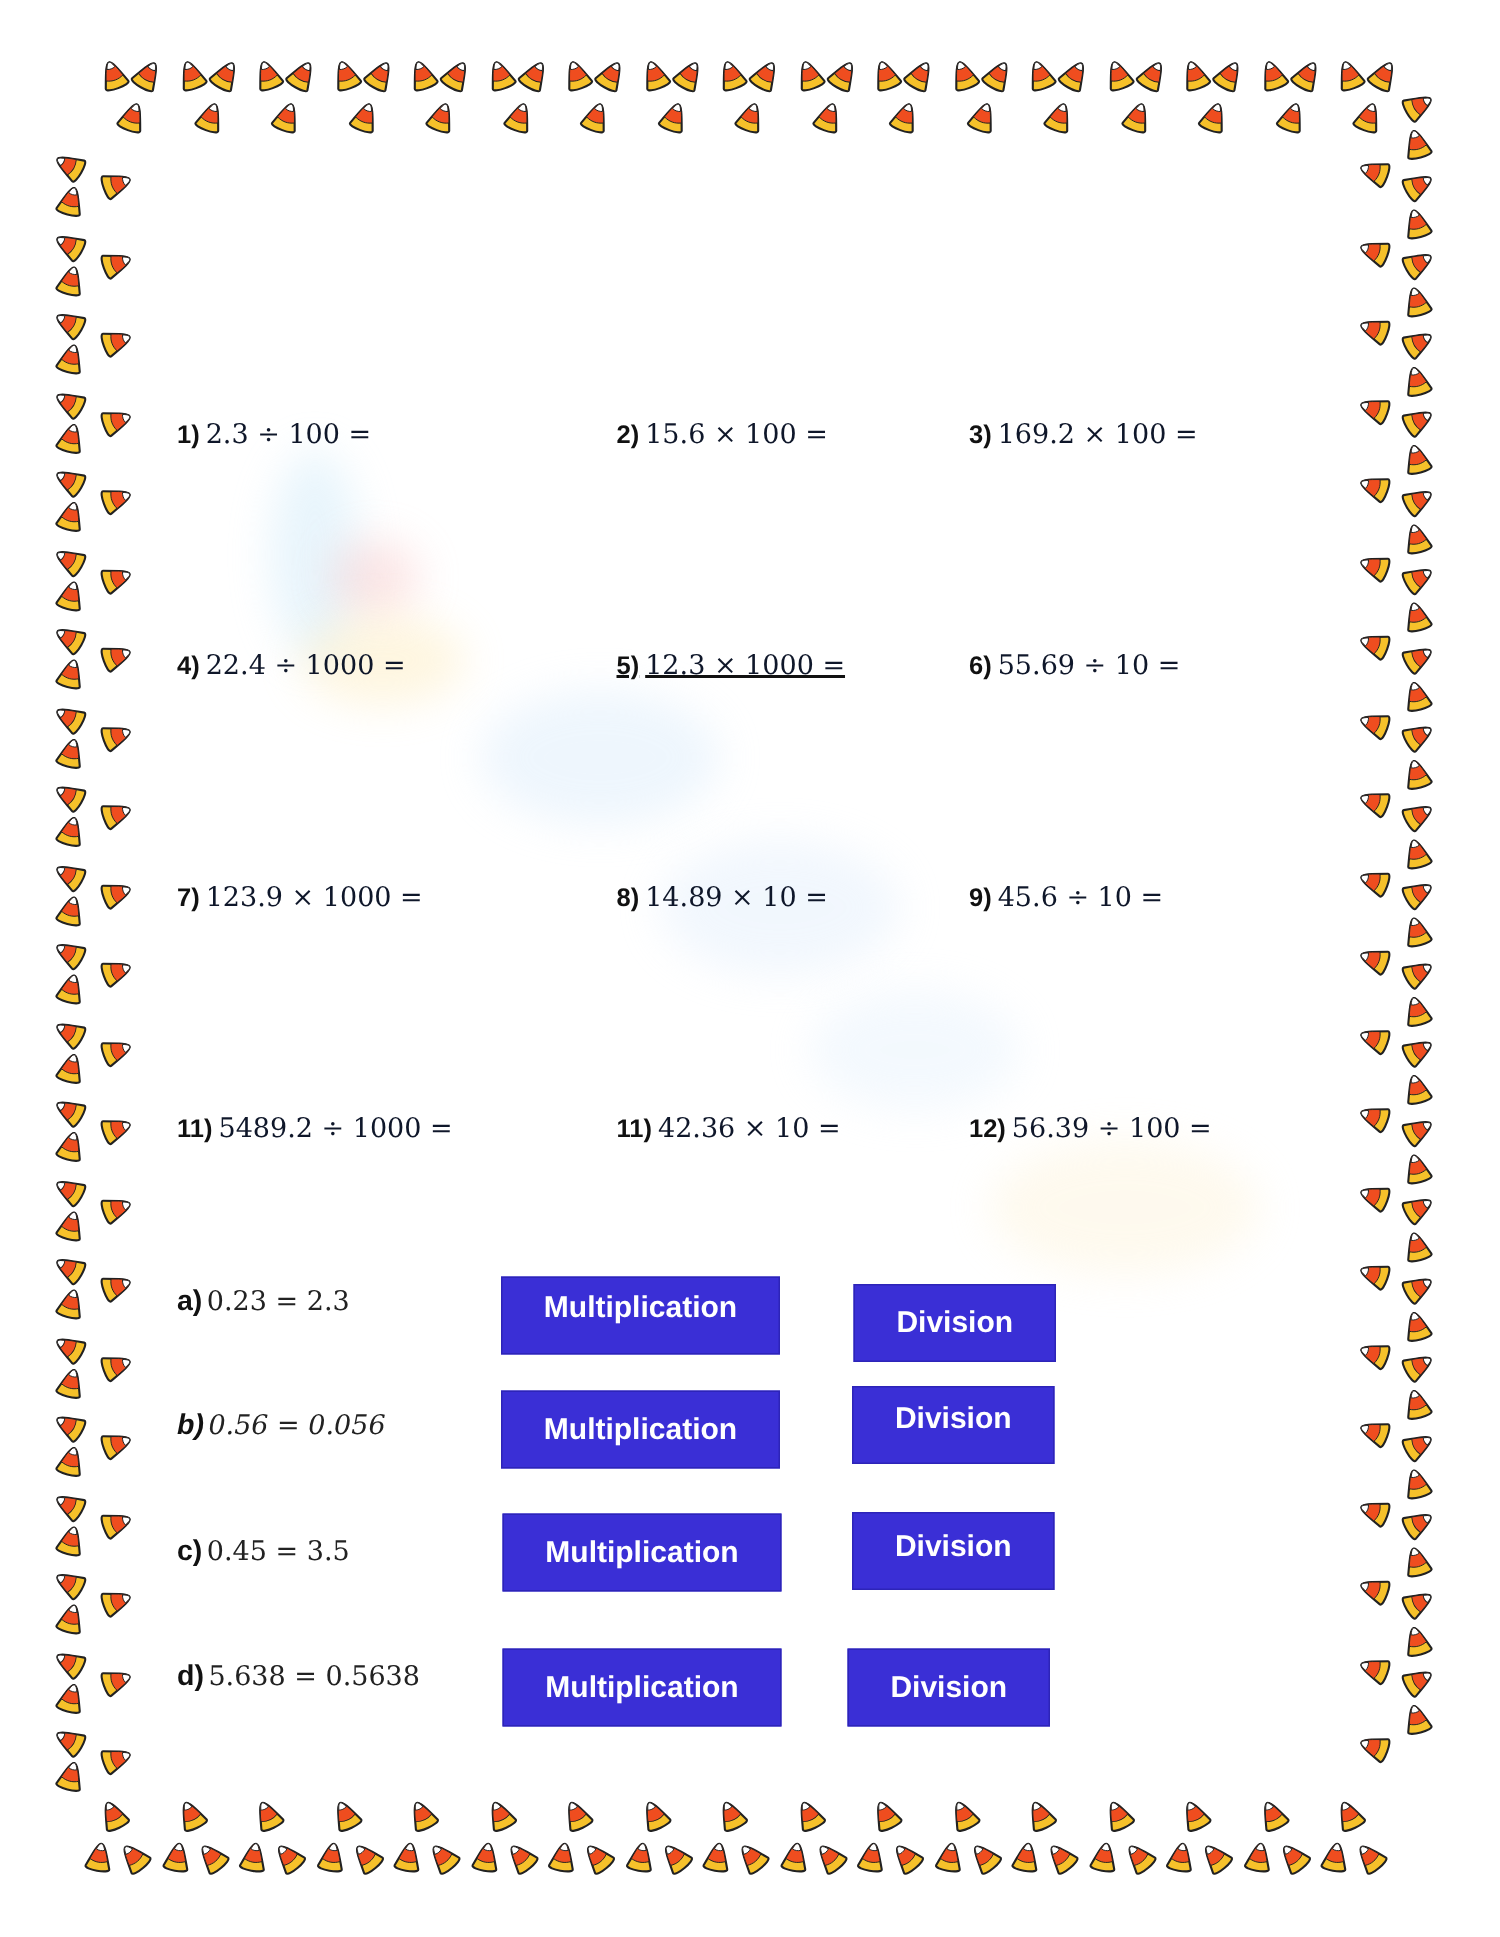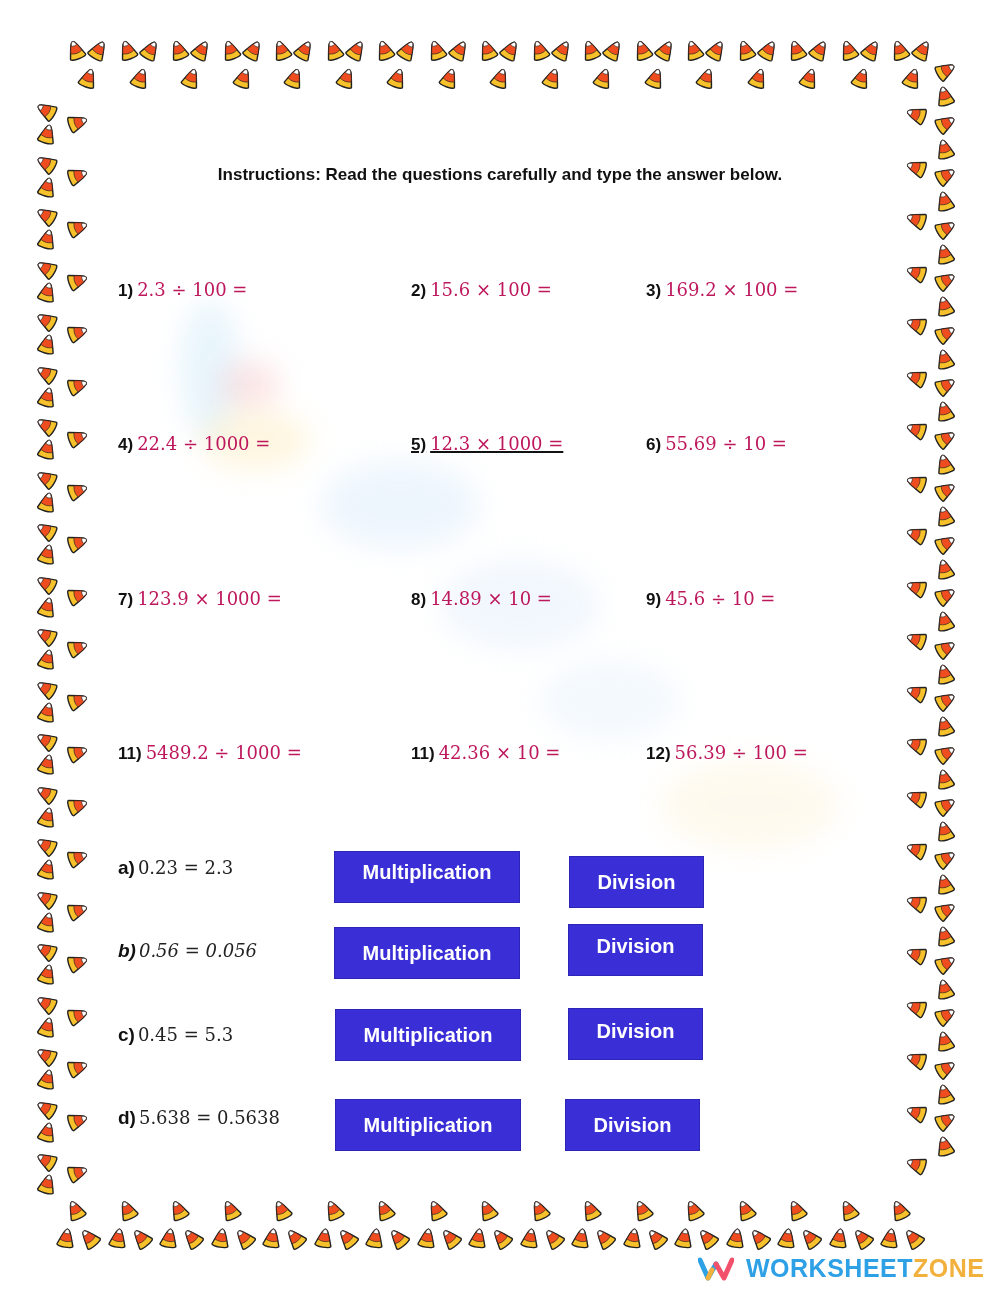--- a/index.html
+++ b/index.html
@@ -30,21 +30,21 @@
       font-family: "Liberation Sans", sans-serif; font-weight: 700; font-size: 17px; color: #111;
     }
 
     .question {
       position: absolute; white-space: nowrap; font-size: 20px;
     }
     .question .num {
       font-family: "Liberation Sans", sans-serif; font-weight: 700; font-size: 17px; color: #111;
     }
     .question .expr {
-      font-family: "DejaVu Serif", serif; font-size: 18px; color: #be185d; margin-left: 4px;
+      font-family: "DejaVu Serif", serif; font-size: 18px; color: #0f172a; margin-left: 4px;
     }
 
     .bonus-heading {
       position: absolute; left: 118px; top: 819px; font-weight: 700; font-size: 17px; color: #111;
       font-family: "Liberation Sans", sans-serif;
     }
     .bonus-q {
       position: absolute; left: 118px; white-space: nowrap;
     }
     .bonus-q .num { font-family: "Liberation Sans", sans-serif; font-weight: 700; font-size: 19px; }
@@ -1216,21 +1216,20 @@
           <path d="M11 1 C13 1 14.5 5 17 12 C13 14 9 14 5 12 C7.5 5 9 1 11 1 Z" fill="#ef4d1f" stroke="#222" stroke-width="0.6"></path>
           <path d="M11 1 C12.3 1 13 3 13.8 5 C12 5.8 10 5.8 8.2 5 C9 3 9.7 1 11 1 Z" fill="#fff" stroke="#222" stroke-width="0.6"></path>
         </svg></div>
       <div class="candy" style="left: 906px; top: 1154px;"><svg viewBox="0 0 22 22" width="22" height="22" style="transform:rotate(-70deg)">
           <path d="M11 1 C13 1 15 6 19 17 C20 20 2 20 3 17 C7 6 9 1 11 1 Z" fill="#f6c12a" stroke="#222" stroke-width="1.4"></path>
           <path d="M11 1 C13 1 14.5 5 17 12 C13 14 9 14 5 12 C7.5 5 9 1 11 1 Z" fill="#ef4d1f" stroke="#222" stroke-width="0.6"></path>
           <path d="M11 1 C12.3 1 13 3 13.8 5 C12 5.8 10 5.8 8.2 5 C9 3 9.7 1 11 1 Z" fill="#fff" stroke="#222" stroke-width="0.6"></path>
         </svg></div>
     </div>
 
-  <div class="instructions">Instructions: Read the questions carefully and type the answer below.</div>
 
   <div class="question" style="left:118px; top:278px;">
     <span class="num">1)</span><span class="expr">2.3 ÷ 100 =</span>
   </div>
   <div class="question" style="left:411px; top:278px;">
     <span class="num">2)</span><span class="expr">15.6 × 100 =</span>
   </div>
   <div class="question" style="left:646px; top:278px;">
     <span class="num">3)</span><span class="expr">169.2 × 100 =</span>
   </div>
@@ -1272,33 +1271,24 @@
   <div class="choice-btn" style="left:334px; top:851px; width:186px; height:52px; padding-bottom:10px;">Multiplication</div>
   <div class="choice-btn" style="left:569px; top:856px; width:135px; height:52px;">Division</div>
 
   <div class="bonus-q" style="top:940px;font-style:italic;">
     <span class="num">b)</span><span class="expr">0.56 = 0.056</span>
   </div>
   <div class="choice-btn" style="left:334px; top:927px; width:186px; height:52px;">Multiplication</div>
   <div class="choice-btn" style="left:568px; top:924px; width:135px; height:52px; padding-bottom:8px;">Division</div>
 
   <div class="bonus-q" style="top:1024px;">
-    <span class="num">c)</span><span class="expr">0.45 = 5.3</span>
+    <span class="num">c)</span><span class="expr">0.45 = 3.5</span>
   </div>
   <div class="choice-btn" style="left:335px; top:1009px; width:186px; height:52px;">Multiplication</div>
   <div class="choice-btn" style="left:568px; top:1008px; width:135px; height:52px; padding-bottom:6px;">Division</div>
 
   <div class="bonus-q" style="top:1107px;">
     <span class="num">d)</span><span class="expr">5.638 = 0.5638</span>
   </div>
   <div class="choice-btn" style="left:335px; top:1099px; width:186px; height:52px;">Multiplication</div>
   <div class="choice-btn" style="left:565px; top:1099px; width:135px; height:52px;">Division</div>
 
-  <div class="logo">
-    <svg class="mark" viewBox="0 0 36 26">
-      <polyline points="2,4 10,22 18,8" fill="none" stroke="#2ea0e6" stroke-width="5" stroke-linecap="round" stroke-linejoin="round"></polyline>
-      <polyline points="18,8 26,22 34,4" fill="none" stroke="#f2506b" stroke-width="5" stroke-linecap="round" stroke-linejoin="round"></polyline>
-      <line x1="10" y1="22" x2="14" y2="14" stroke="#f2b13c" stroke-width="5" stroke-linecap="round"></line>
-    </svg>
-    <span class="worksheet">WORKSHEET</span>
-      <span class="zone">ZONE</span>
-  </div>
 </div>
 
 </body></html>

